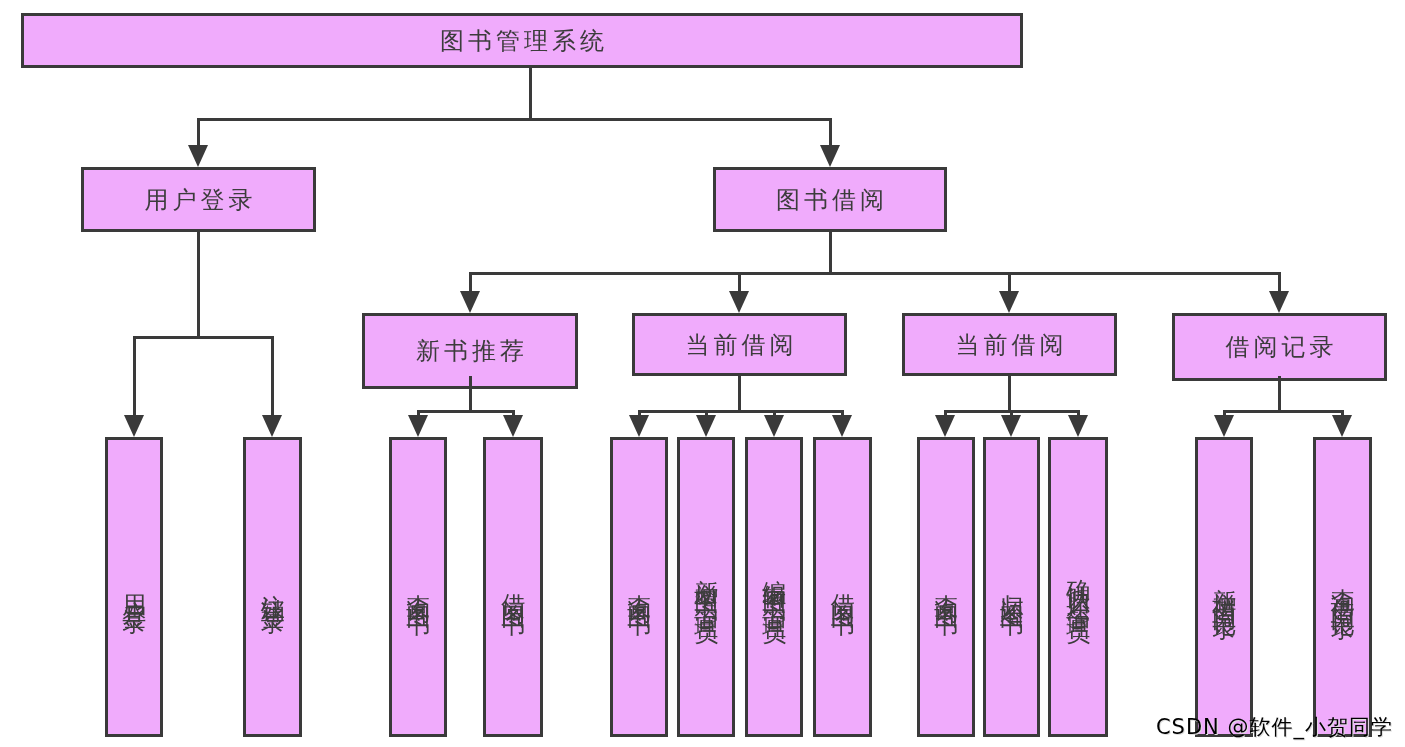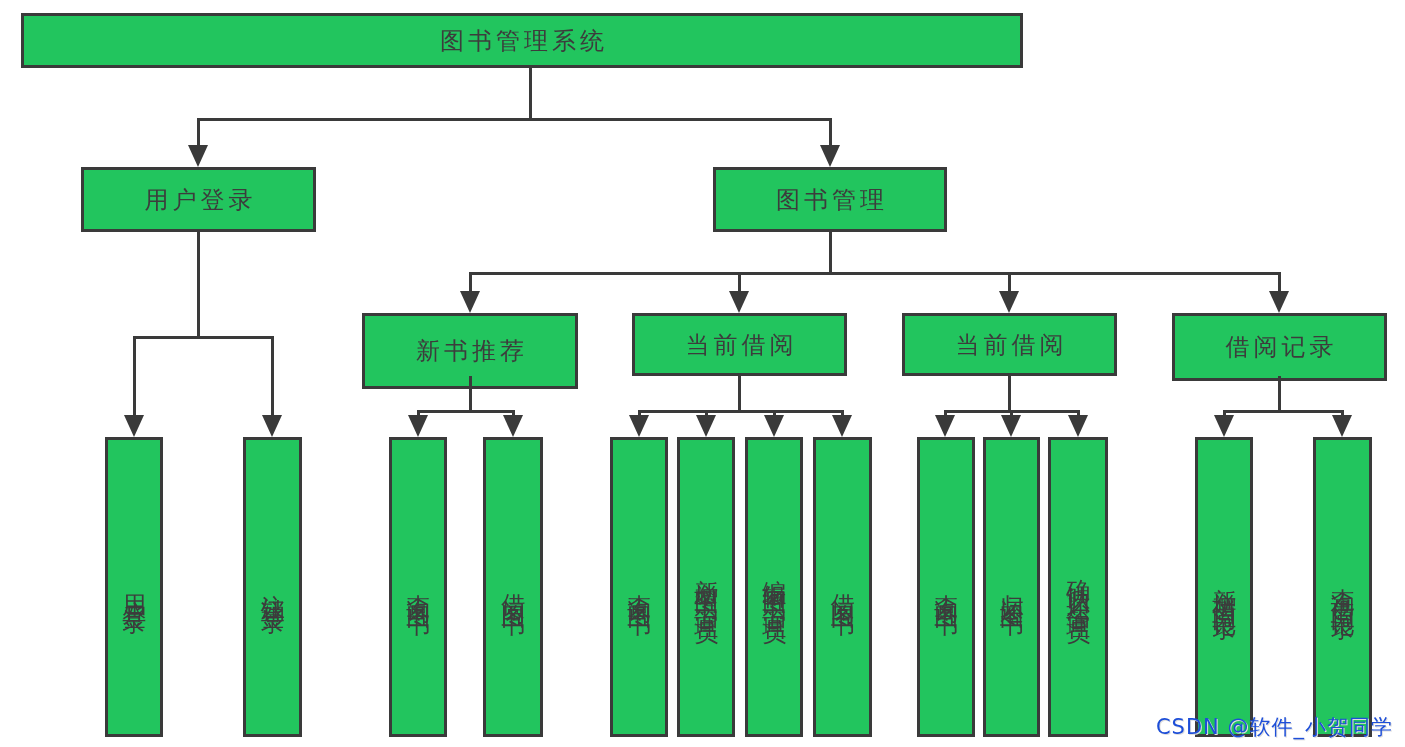--- a/index.html
+++ b/index.html
@@ -7,21 +7,21 @@
     position:relative;
     width:1405px;height:747px;
     background:#ffffff;
     font-family:"DejaVu Sans", sans-serif;
     overflow:hidden;
   }
   .box{
     position:absolute;
     box-sizing:border-box;
     border:3px solid #3a3a3a;
-    background:#22c55e;
+    background:#f0abfc;
     display:flex;
     align-items:center;
     justify-content:center;
     color:#3c3c3c;
   }
   .h-label{
     font-size:24px;
     letter-spacing:4px;
     white-space:nowrap;
     text-indent:4px; 
@@ -38,41 +38,41 @@
   .arrow{
     position:absolute;width:0;height:0;
     border-left:10px solid transparent;
     border-right:10px solid transparent;
     border-top:22px solid #3a3a3a;
   }
   .watermark{
     position:absolute;
     right:12px;bottom:6px;
     font-size:21px;
-    color:#1d4ed8;
+    color:#000000;
     text-shadow:1px 1px 0 #dedede;
     letter-spacing:1px;
     white-space:nowrap;
   }
 </style>
 </head>
 <body>
 
 <div id="stage">
 
   <div class="box" style="left:21px;top:13px;width:1002px;height:55px;">
     <span class="h-label">图书管理系统</span>
   </div>
 
   <div class="box" style="left:81px;top:167px;width:235px;height:65px;">
     <span class="h-label">用户登录</span>
   </div>
 
   <div class="box" style="left:713px;top:167px;width:234px;height:65px;">
-    <span class="h-label">图书管理</span>
+    <span class="h-label">图书借阅</span>
   </div>
 
   <div class="box" style="left:362px;top:313px;width:216px;height:76px;">
     <span class="h-label">新书推荐</span>
   </div>
 
   <div class="box" style="left:632px;top:313px;width:215px;height:63px;">
     <span class="h-label">当前借阅</span>
   </div>
 

